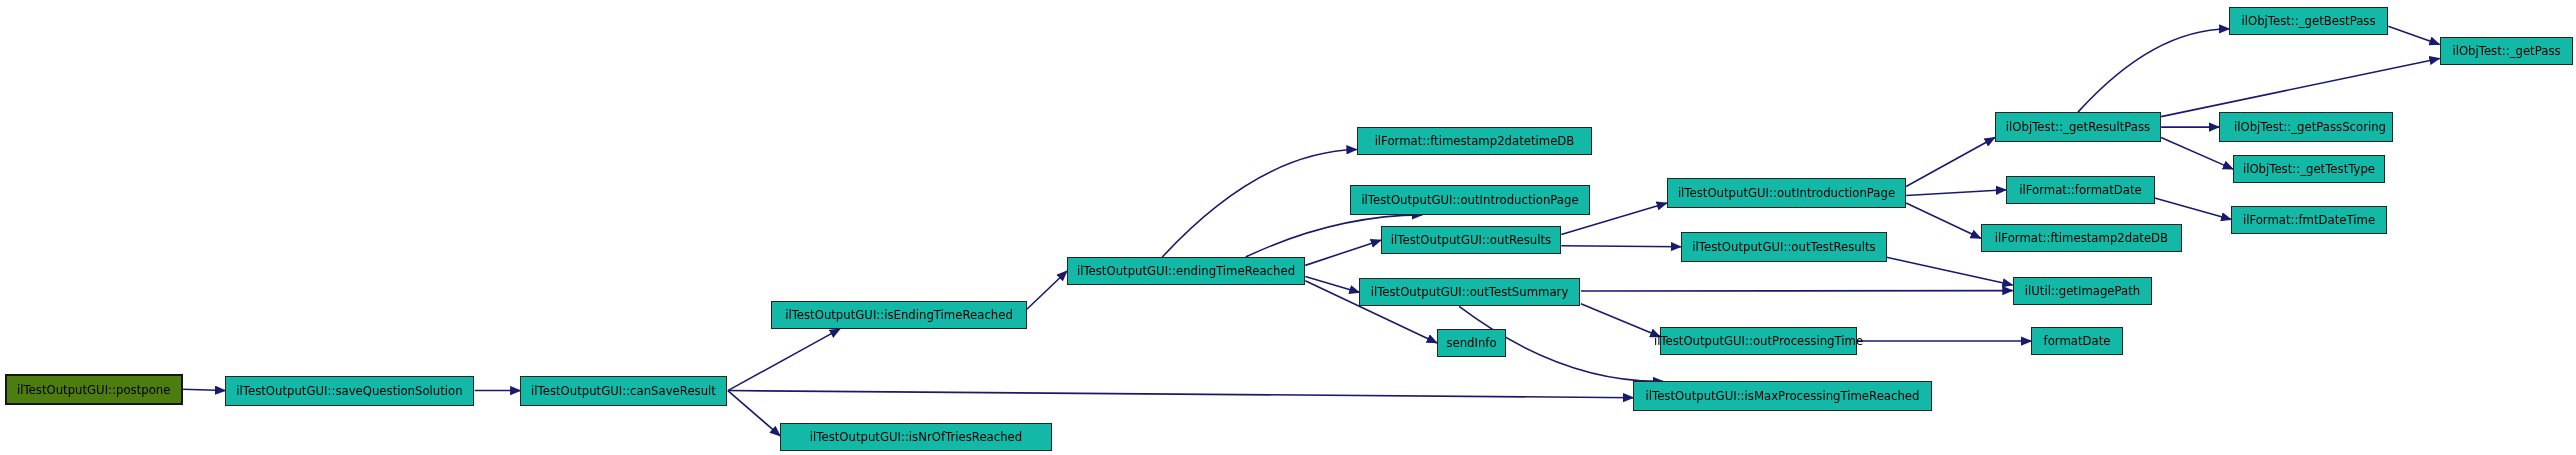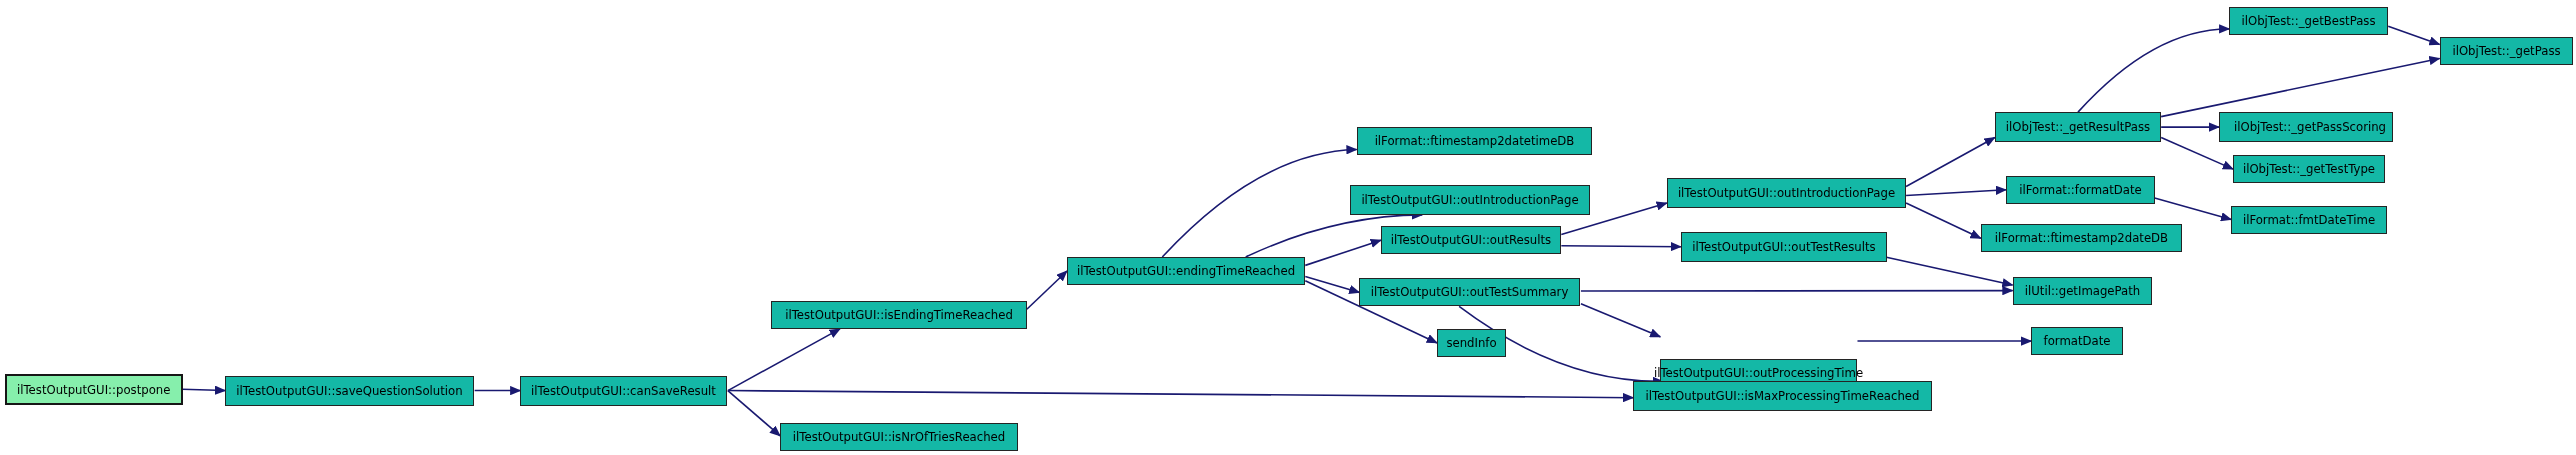--- a/index.html
+++ b/index.html
@@ -29,21 +29,21 @@
     display: flex;
     align-items: center;
     justify-content: center;
     white-space: nowrap;
     font-size: 11.7px;
     color: #000000;
     cursor: pointer;
     z-index: 2;
   }
   .node.highlight {
-    background: #86efac;
+    background: #4d7c0f;
     border-width: 2.3px;
     border-color: #161616;
     cursor: default;
   }
   .edge {
     fill: none;
     stroke-width: 1.7;
   }
 </style>
 </head>
@@ -89,21 +89,21 @@
     </div>
     <div class="node" style="left: 225px; top: 376px; width: 249px; height: 30px;">
       <span>ilTestOutputGUI::saveQuestionSolution</span>
     </div>
     <div class="node" style="left: 520px; top: 376px; width: 207px; height: 30px;">
       <span>ilTestOutputGUI::canSaveResult</span>
     </div>
     <div class="node" style="left: 771px; top: 301px; width: 256px; height: 28px;">
       <span>ilTestOutputGUI::isEndingTimeReached</span>
     </div>
-    <div class="node" style="left: 780px; top: 423px; width: 238px; height: 28px;">
+    <div class="node" style="left: 780px; top: 423px; width: 272px; height: 28px;">
       <span>ilTestOutputGUI::isNrOfTriesReached</span>
     </div>
     <div class="node" style="left: 1067px; top: 257px; width: 238px; height: 28px;">
       <span>ilTestOutputGUI::endingTimeReached</span>
     </div>
     <div class="node" style="left: 1357px; top: 127px; width: 235px; height: 28px;">
       <span>ilFormat::ftimestamp2datetimeDB</span>
     </div>
     <div class="node" style="left: 1350px; top: 185px; width: 240px; height: 30px;">
       <span>ilTestOutputGUI::outIntroductionPage</span>
@@ -116,21 +116,21 @@
     </div>
     <div class="node" style="left: 1437px; top: 329px; width: 69px; height: 28px;">
       <span>sendInfo</span>
     </div>
     <div class="node" style="left: 1667px; top: 178px; width: 239px; height: 30px;">
       <span>ilTestOutputGUI::outIntroductionPage</span>
     </div>
     <div class="node" style="left: 1681px; top: 232px; width: 206px; height: 30px;">
       <span>ilTestOutputGUI::outTestResults</span>
     </div>
-    <div class="node" style="left: 1660px; top: 327px; width: 197px; height: 28px; margin-top: 32px;">
+    <div class="node" style="left: 1660px; top: 327px; width: 197px; height: 28px;">
       <span>ilTestOutputGUI::outProcessingTime</span>
     </div>
     <div class="node" style="left: 1633px; top: 381px; width: 299px; height: 30px;">
       <span>ilTestOutputGUI::isMaxProcessingTimeReached</span>
     </div>
     <div class="node" style="left: 1995px; top: 112px; width: 166px; height: 30px;">
       <span>ilObjTest::_getResultPass</span>
     </div>
     <div class="node" style="left: 2006px; top: 176px; width: 149px; height: 28px;">
       <span>ilFormat::formatDate</span>

